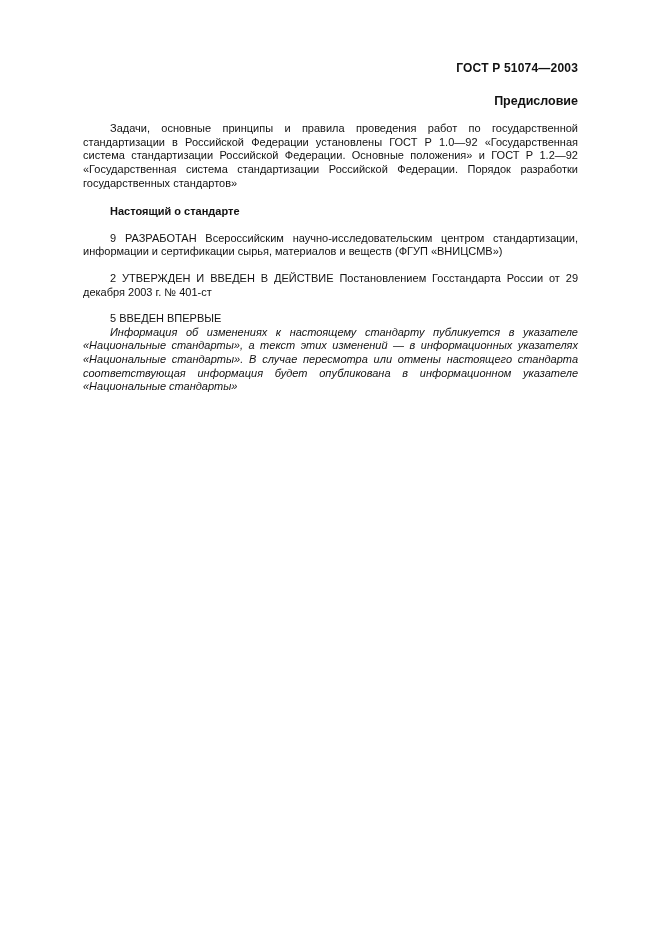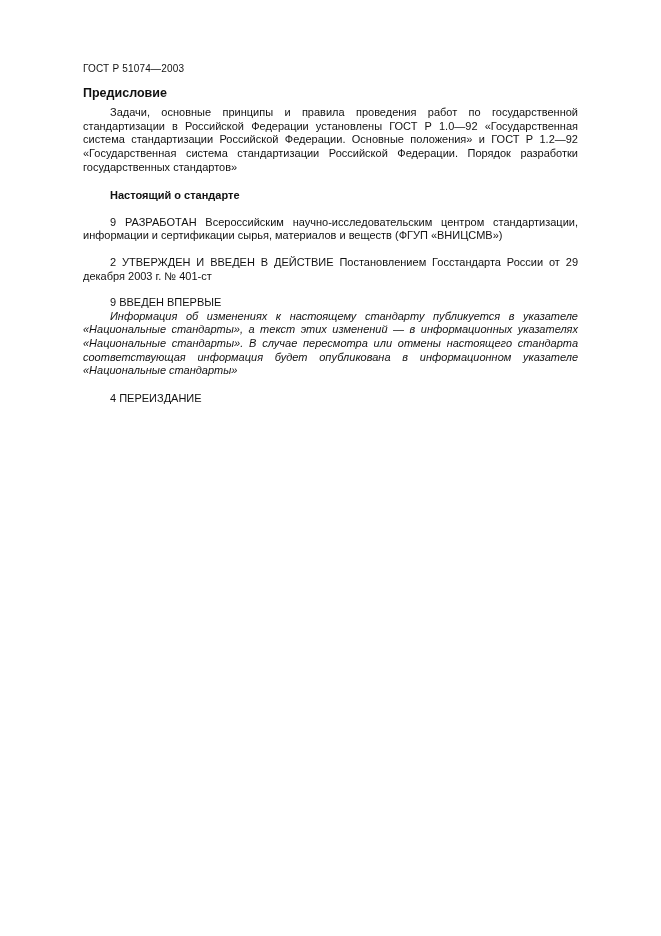--- a/index.html
+++ b/index.html
@@ -13,36 +13,37 @@
     background: #ffffff;
     font-family: "Liberation Sans", sans-serif;
     color: #111111;
     font-size: 11px;
     line-height: 13.6px;
     padding: 62px 83px 0 83px;
     overflow: hidden;
   }
 
   .doc-number {
-    font-weight: normal;
-    font-size: 10px;
+    font-weight: bold;
+    font-size: 12px;
     letter-spacing: 0.2px;
+    text-align: right;
   }
 
   .page-title {
-    text-align: left;
+    text-align: right;
     font-weight: bold;
     font-size: 12.5px;
-    margin-top: 11px;
+    margin-top: 19px;
   }
 
   .para {
     text-align: justify;
     text-indent: 27px;
-    margin-top: 6px;
+    margin-top: 14px;
   }
 
   .section-heading {
     font-weight: bold;
     text-indent: 27px;
     margin-top: 15px;
   }
 
   .std-item {
     text-align: justify;
@@ -88,20 +89,19 @@
   <div class="page-title">Предисловие</div>
 
   <p class="para">Задачи, основные принципы и правила проведения работ по государственной стандартизации в Российской Федерации установлены ГОСТ Р 1.0—92 «Государственная система стандартизации Российской Федерации. Основные положения» и ГОСТ Р 1.2—92 «Государственная система стандартизации Российской Федерации. Порядок разработки государственных стандартов»</p>
 
   <p class="section-heading">Настоящий о стандарте</p>
 
   <p class="std-item">9  РАЗРАБОТАН Всероссийским научно-исследовательским центром стандартизации, информации и сертификации сырья, материалов и веществ (ФГУП «ВНИЦСМВ»)</p>
 
   <p class="std-item">2  УТВЕРЖДЕН И ВВЕДЕН В ДЕЙСТВИЕ Постановлением Госстандарта России от 29 декабря 2003 г. № 401-ст</p>
 
-  <p class="std-item">9  ВВЕДЕН ВПЕРВЫЕ</p>
+  <p class="std-item">5  ВВЕДЕН ВПЕРВЫЕ</p>
 
   <p class="note-italic">Информация об изменениях к настоящему стандарту публикуется в указателе «Национальные стандарты», а текст этих изменений — в информационных указателях «Национальные стандарты». В случае пересмотра или отмены настоящего стандарта соответствующая информация будет опубликована в информационном указателе «Национальные стандарты»</p>
 
-  <p class="item-last">4  ПЕРЕИЗДАНИЕ</p>
 
 
 </div>
 
 </body></html>

